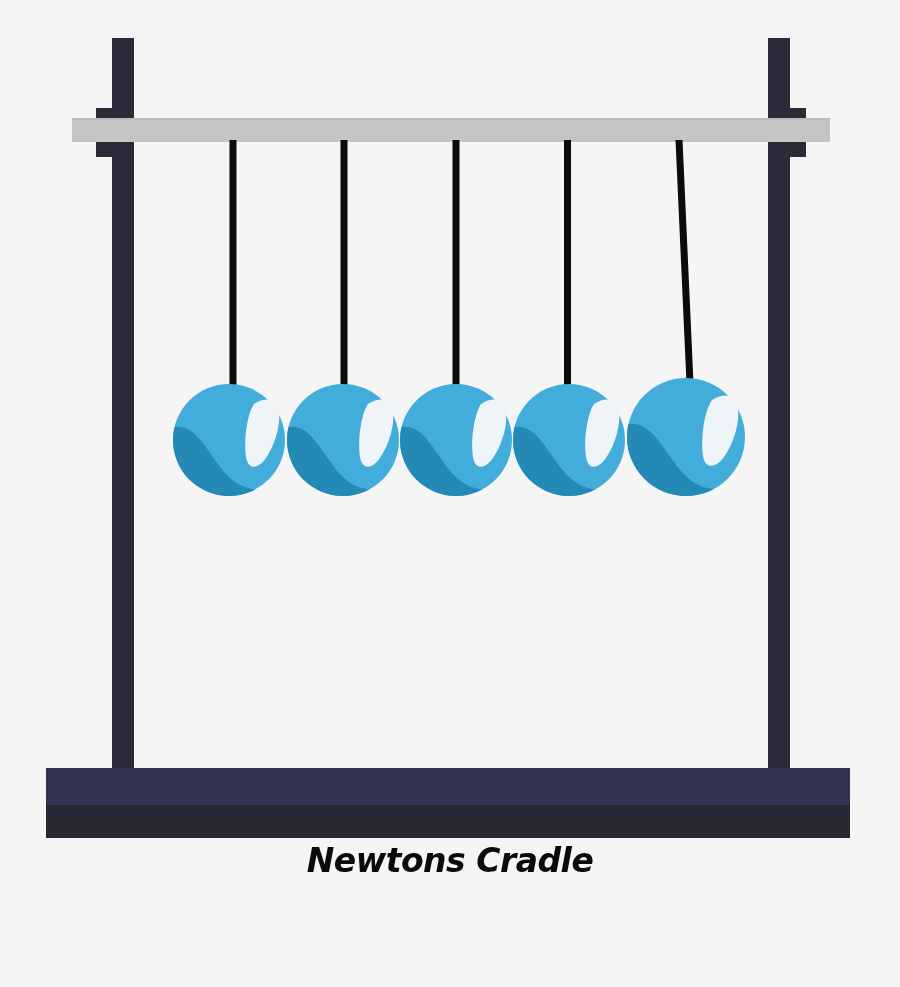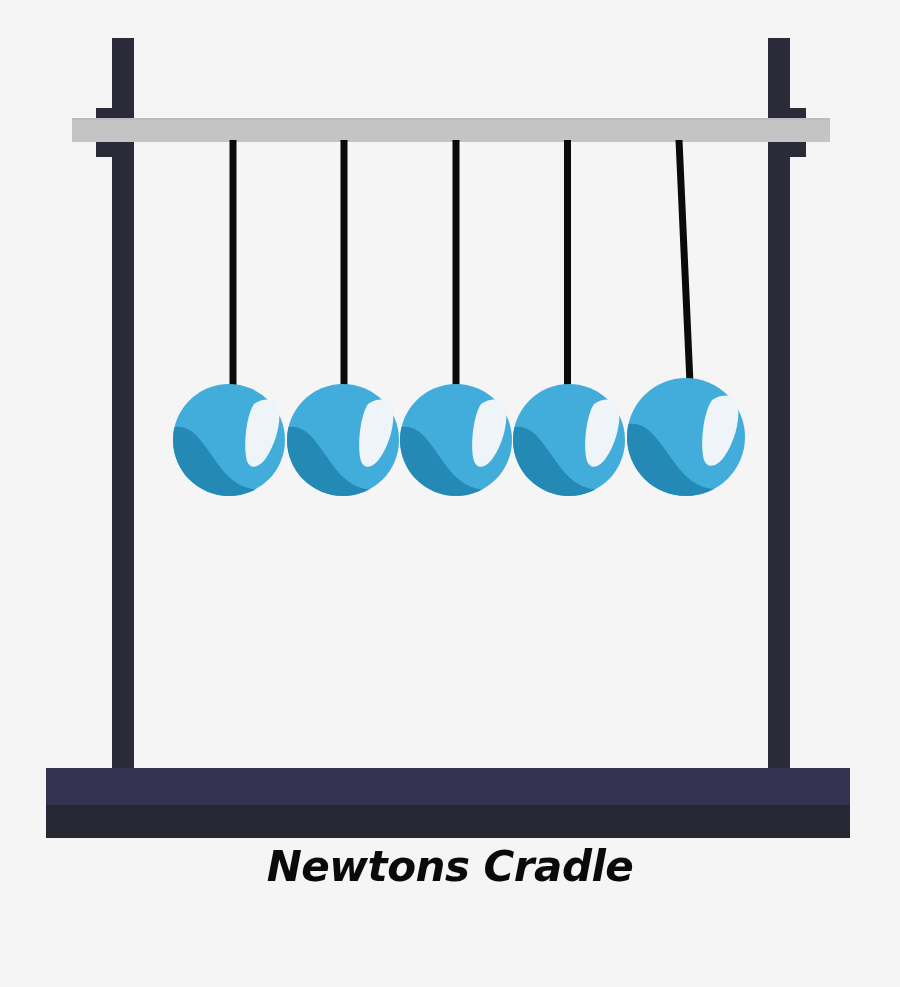--- a/index.html
+++ b/index.html
@@ -26,21 +26,21 @@
     height: 987px;
     display: block;
   }
   #caption {
     position: absolute;
     left: 0;
     top: 842px;
     width: 900px;
     text-align: center;
     font-family: "DejaVu Sans", "Liberation Sans", sans-serif;
-    font-size: 42px;
+    font-size: 33px;
     font-weight: bold;
     font-style: italic;
     letter-spacing: -0.5px;
     color: #0a0a0a;
     line-height: 1.18;
     user-select: none;
   }
 </style>
 </head>
 <body>

